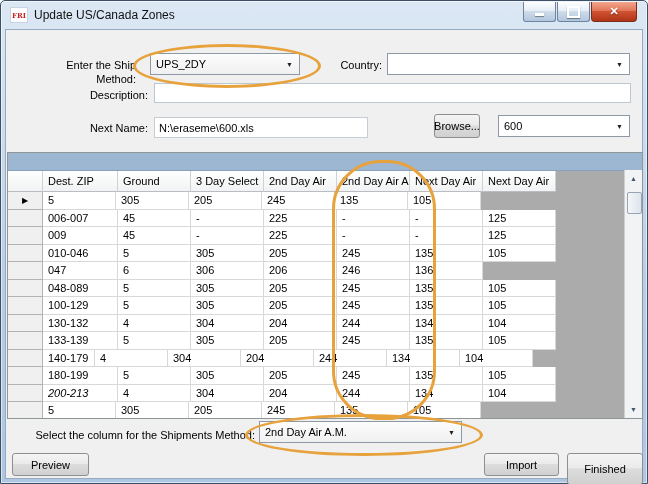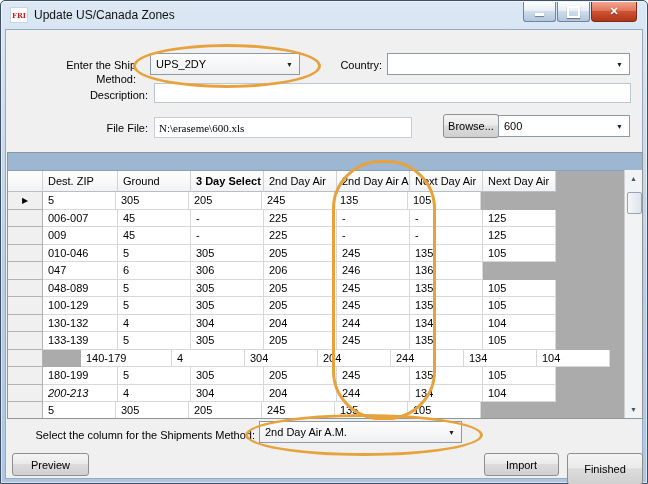--- a/index.html
+++ b/index.html
@@ -83,35 +83,35 @@
 
     <div class="lbl" style="left:318px;top:28px;width:58px;">Country:</div>
     <div class="combo" style="left:381px;top:23px;width:243px;height:22px;background:#fff;">
       <span></span>
       <span class="arrow">▼</span>
     </div>
 
     <div class="lbl" style="left:18px;top:58px;width:124px;">Description:</div>
     <input class="tfield" style="left: 148px; top: 53px; width: 477px; height: 20px;" value="">
 
-    <div class="lbl" style="left:18px;top:91px;width:124px;">File File:</div>
-    <input class="tfield" style="left: 148px; top: 87px; width: 258px; height: 21px; border-color: rgb(198, 205, 212); font-family: Liberation Serif, serif;" value="N:\eraseme\600.xls">
-    <div class="btn" style="left:437px;top:84px;width:56px;height:24px;">Browse...</div>
+    <div class="lbl" style="left:18px;top:91px;width:124px;">Next Name:</div>
+    <input class="tfield" style="left: 148px; top: 87px; width: 214px; height: 21px; border-color: rgb(198, 205, 212);" value="N:\eraseme\600.xls">
+    <div class="btn" style="left:428px;top:84px;width:46px;height:24px;">Browse...</div>
     <div class="combo" style="left:492px;top:85px;width:132px;height:22px;background:#fff;">
       <span>600</span>
       <span class="arrow">▼</span>
     </div>
 
     <div class="grid">
       <div class="band"></div>
       <div class="ghead">
           <div class="hcell" style="width: 35px; flex: 0 0 auto;"></div>
           <div class="hcell" style="width: 75px; flex: 0 0 auto;">Dest. ZIP</div>
           <div class="hcell" style="width: 73px; flex: 0 0 auto;">Ground</div>
-          <div class="hcell" style="width: 73px; flex: 0 0 auto; font-weight: bold;">3 Day Select</div>
+          <div class="hcell" style="width: 73px; flex: 0 0 auto;">3 Day Select</div>
           <div class="hcell" style="width: 73px; flex: 0 0 auto;">2nd Day Air</div>
           <div class="hcell" style="width: 73px; flex: 0 0 auto;">2nd Day Air A</div>
           <div class="hcell" style="width: 73px; flex: 0 0 auto;">Next Day Air</div>
           <div class="hcell" style="width: 73px; flex: 0 0 auto;">Next Day Air</div>
         </div>
       <div>
           <div class="grow">
             <div class="gsel" style="width: 35px; flex: 0 0 auto;">▶</div>
             <div class="gcell" style="width: 73px; flex: 0 0 auto;">5</div>
             <div class="gcell" style="width: 73px; flex: 0 0 auto;">305</div>
@@ -194,21 +194,21 @@
             <div class="gcell" style="width: 75px; flex: 0 0 auto;">133-139</div>
             <div class="gcell" style="width: 73px; flex: 0 0 auto;">5</div>
             <div class="gcell" style="width: 73px; flex: 0 0 auto;">305</div>
             <div class="gcell" style="width: 73px; flex: 0 0 auto;">205</div>
             <div class="gcell" style="width: 73px; flex: 0 0 auto;">245</div>
             <div class="gcell" style="width: 73px; flex: 0 0 auto;">135</div>
             <div class="gcell" style="width: 73px; flex: 0 0 auto;">105</div>
           </div>
           <div class="grow">
             <div class="gsel" style="width: 35px; flex: 0 0 auto;"></div>
-            <div class="gcell" style="width: 91px; flex: 0 0 auto; margin-left: 38px;">140-179</div>
+            <div class="gcell" style="width: 52px; flex: 0 0 auto;">140-179</div>
             <div class="gcell" style="width: 73px; flex: 0 0 auto;">4</div>
             <div class="gcell" style="width: 73px; flex: 0 0 auto;">304</div>
             <div class="gcell" style="width: 73px; flex: 0 0 auto;">204</div>
             <div class="gcell" style="width: 73px; flex: 0 0 auto;">244</div>
             <div class="gcell" style="width: 73px; flex: 0 0 auto;">134</div>
             <div class="gcell" style="width: 73px; flex: 0 0 auto;">104</div>
           </div>
           <div class="grow">
             <div class="gsel" style="width: 35px; flex: 0 0 auto;"></div>
             <div class="gcell" style="width: 75px; flex: 0 0 auto;">180-199</div>

